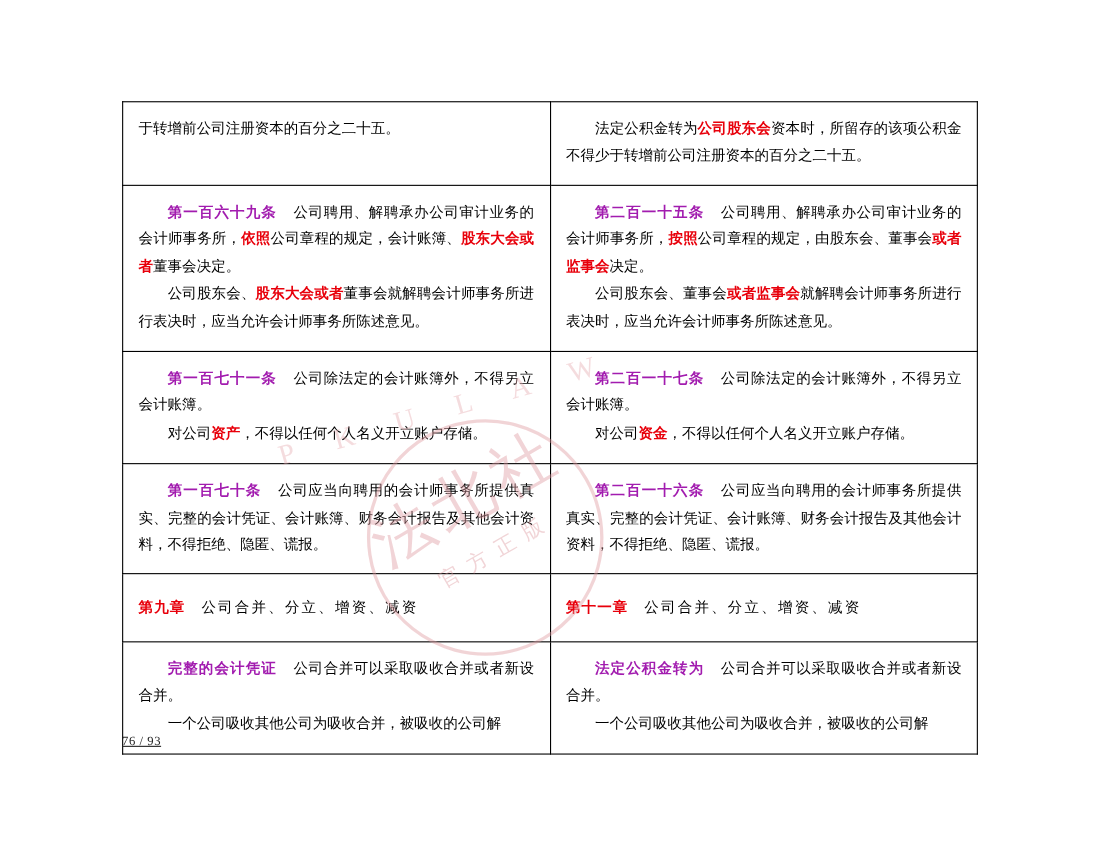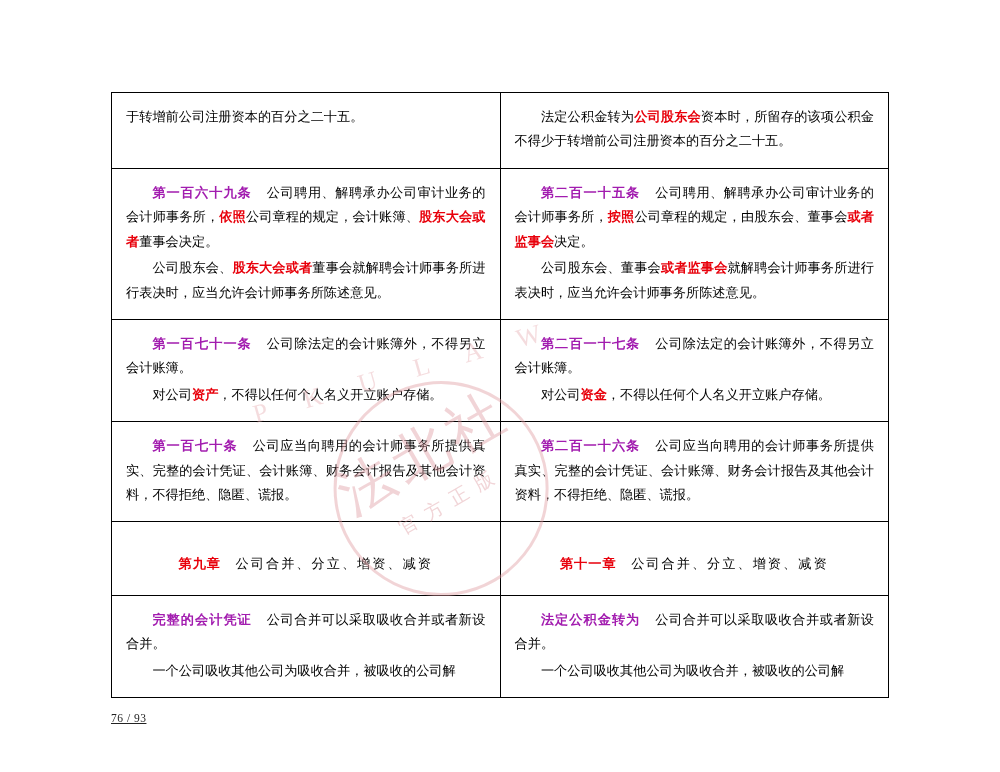--- a/index.html
+++ b/index.html
@@ -38,25 +38,24 @@
     color: #000000;
   }
   .p {
     margin: 0;
     text-indent: 2em;
     text-align: justify;
     text-justify: inter-ideograph;
   }
   .p + .p {
     margin-top: 2px;
+    font-family: Liberation Mono, monospace;
   }
   .center {
-    text-align: center;
     text-indent: 0;
-    margin-top: 12px;
   }
   .art {
     color: #a21caf;
     font-weight: bold;
     letter-spacing: 0.5px;
   }
   .art-gap {
     display: inline-block;
     width: 1.1em;
   }
@@ -73,21 +72,21 @@
     color: #000000;
     letter-spacing: 2px;
   }
   .row-ch td {
     padding-top: 18px;
     padding-bottom: 18px;
   }
   .footer {
     position: absolute;
     left: 111px;
-    top: 712px;
+    top: 668px;
     font-size: 11.5px;
     font-family: "Liberation Serif", "DejaVu Serif", serif;
     color: #222222;
     letter-spacing: 0.5px;
     text-decoration: underline;
   }
   
   .watermark {
     position: absolute;
     left: 300px;

